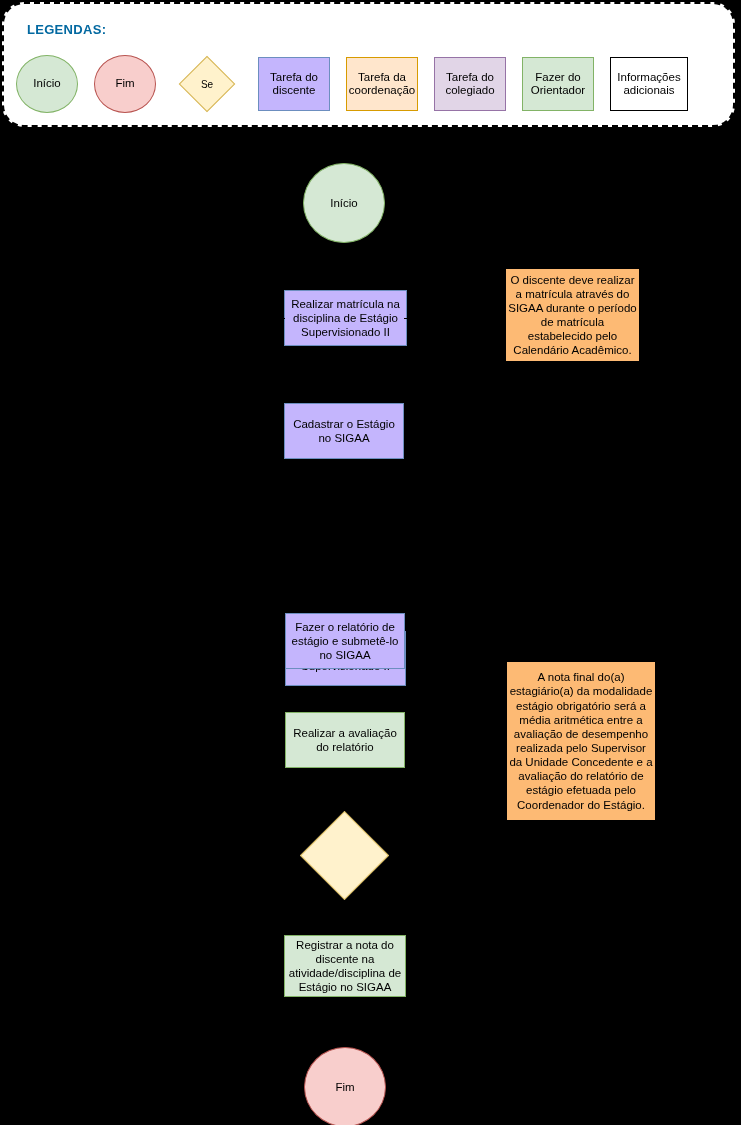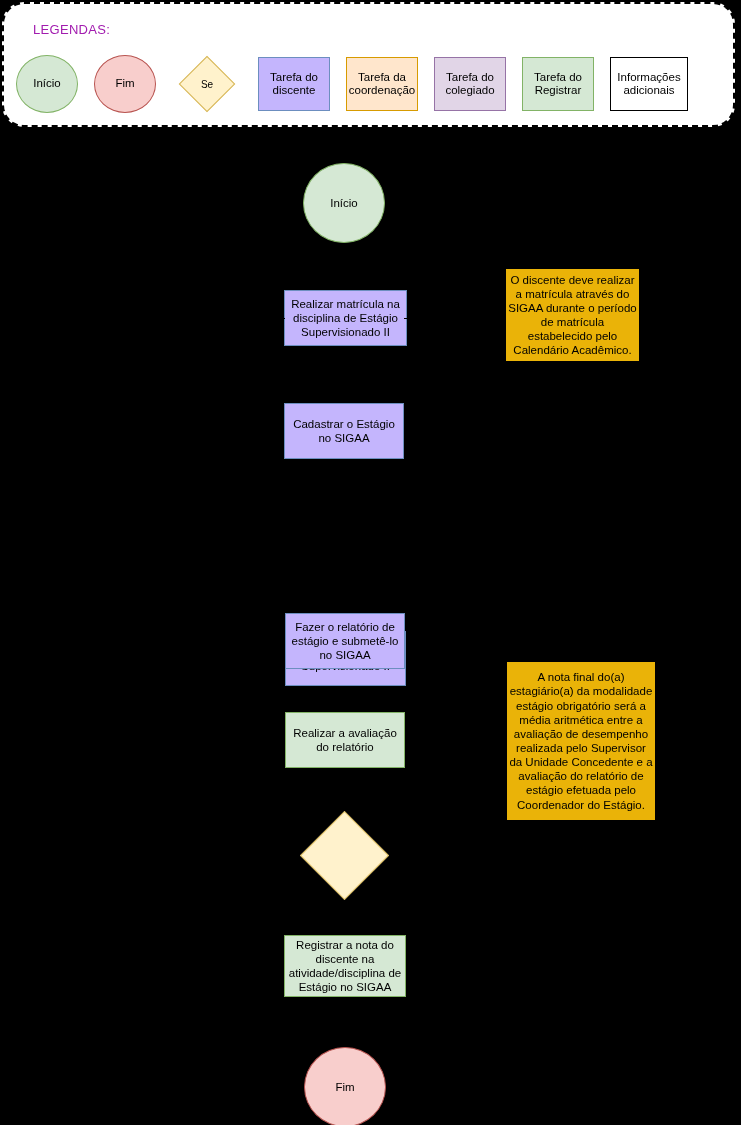--- a/index.html
+++ b/index.html
@@ -24,26 +24,26 @@
     top: 2px;
     width: 733px;
     height: 125px;
     background: #ffffff;
     border: 2px dashed #000000;
     border-radius: 22px;
     box-sizing: border-box;
   }
   #legend-title {
     position: absolute;
-    left: 29px;
+    left: 23px;
     top: 18px;
     font-size: 13px;
-    font-weight: normal;
+    font-weight: bold;
     letter-spacing: 0.3px;
-    color: #a21caf;
+    color: #0369a1;
     white-space: nowrap;
   }
   #legend-items {
     position: absolute;
     left: 12px;
     top: 50px;
     right: 10px;
     height: 60px;
     display: flex;
     align-items: center;
@@ -122,21 +122,21 @@
     justify-content: center;
     text-align: center;
     font-size: 11.5px;
     line-height: 1.22;
     padding: 2px 3px;
   }
   .node.ellipse { border-radius: 50%; }
   .node-note {
     position: absolute;
     box-sizing: border-box;
-    background: #eab308;
+    background: #fdba74;
     border: 1.5px solid #000000;
     display: flex;
     align-items: center;
     justify-content: center;
     text-align: center;
     font-size: 11.5px;
     line-height: 1.23;
     padding: 2px 2px;
   }
   .diamond-node {
@@ -178,21 +178,21 @@
 
     <div class="legend-item lg-rect c-coord">
       <span>Tarefa da coordenação</span>
     </div>
 
     <div class="legend-item lg-rect c-coleg">
       <span>Tarefa do colegiado</span>
     </div>
 
     <div class="legend-item lg-rect c-orient">
-      <span>Tarefa do Registrar</span>
+      <span>Fazer do Orientador</span>
     </div>
 
 
     <div class="legend-item lg-rect wide c-info">
       <span>Informações adicionais</span>
     </div>
 
   </div>
 </div>
 

